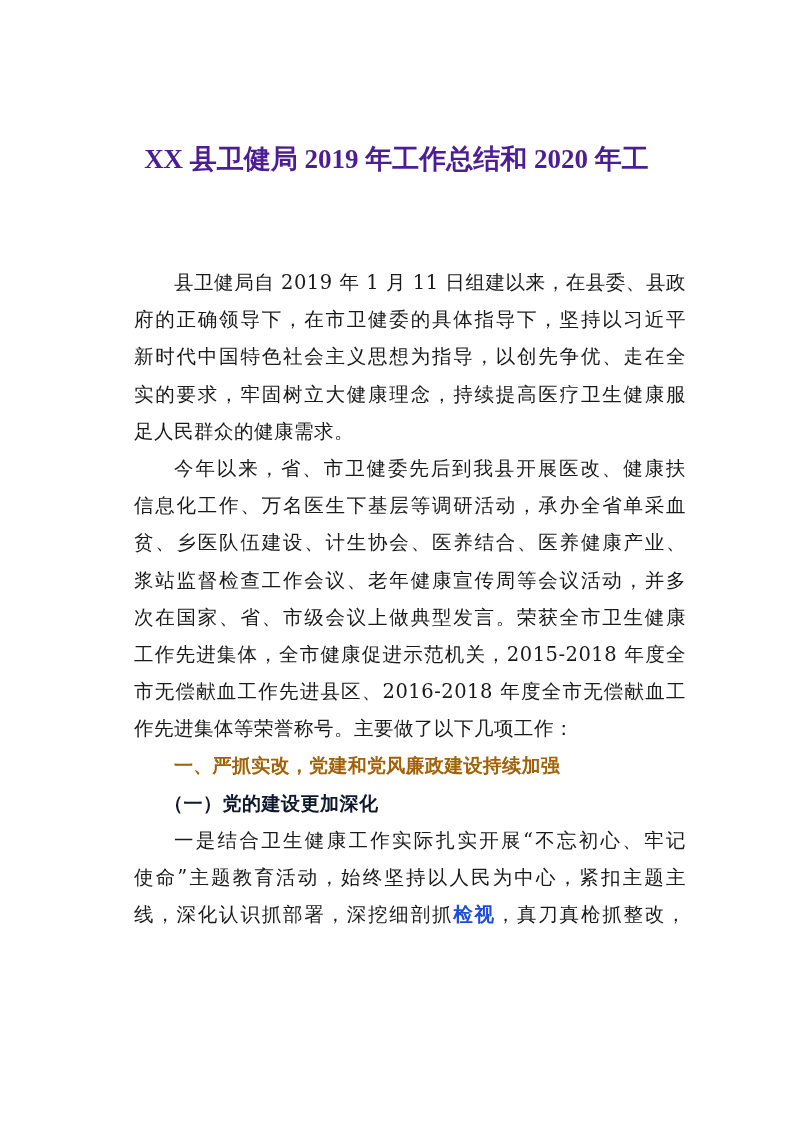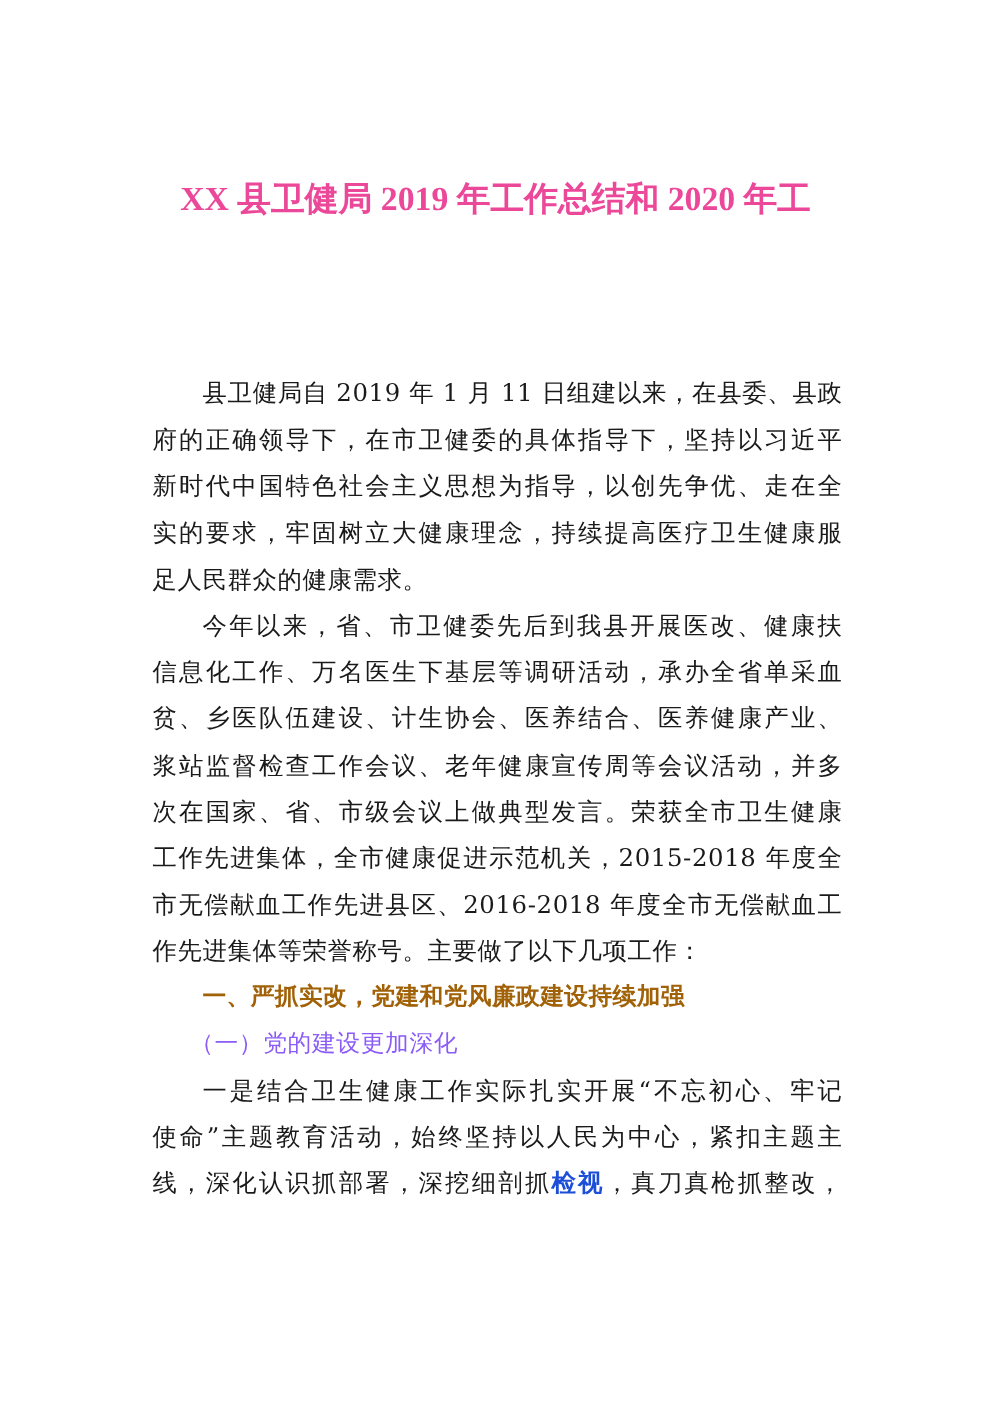--- a/index.html
+++ b/index.html
@@ -1,29 +1,29 @@
 <!DOCTYPE html>
 <html><head>
 <meta charset="utf-8">
 <style>
   html, body { margin: 0; padding: 0; background: #ffffff; }
   body { width: 793px; height: 1122px; position: relative; overflow: hidden;
          font-family: "DejaVu Serif", "Liberation Serif", serif; color: #111; }
   .page { position: absolute; left: 0; top: 0; width: 793px; height: 1122px; background: #fff; }
   .title { position: absolute; left: 110px; width: 573px; text-align: center;
            font-family: "Liberation Serif", "DejaVu Serif", serif; font-weight: bold;
-           font-size: 27px; line-height: 45px; top: 137px; color: #ec4899; }
-  .body { position: absolute; left: 122px; top: 264px; width: 552px; margin-top: 32px; }
+           font-size: 27px; line-height: 45px; top: 137px; color: #4c1d95; }
+  .body { position: absolute; left: 134px; top: 264px; width: 552px; }
   .line { height: 37.2px; line-height: 37.2px; font-size: 19.5px; white-space: nowrap;
           text-align: justify; text-align-last: justify; letter-spacing: 0.5px; color: #1a1a1a; }
   .line.last { text-align-last: left; }
   .indent { padding-left: 40px; }
   .h1 { font-weight: bold; font-family: "DejaVu Sans", "Liberation Sans", sans-serif; font-size: 19px;
         text-align-last: left; color: #a16207; letter-spacing: 0.3px; }
-  .h2 { font-weight: normal; font-size: 19px; text-align-last: left; color: #8b5cf6; padding-left: 30px; }
+  .h2 { font-weight: bold; font-size: 19px; text-align-last: left; color: #0f172a; padding-left: 30px; }
   b.em { font-weight: bold; color: #1d4ed8; }
 </style>
 </head>
 <body>
 
 <div class="page">
   <div class="title">
     <div>XX 县卫健局 2019 年工作总结和 2020 年工</div>
   </div>
 

